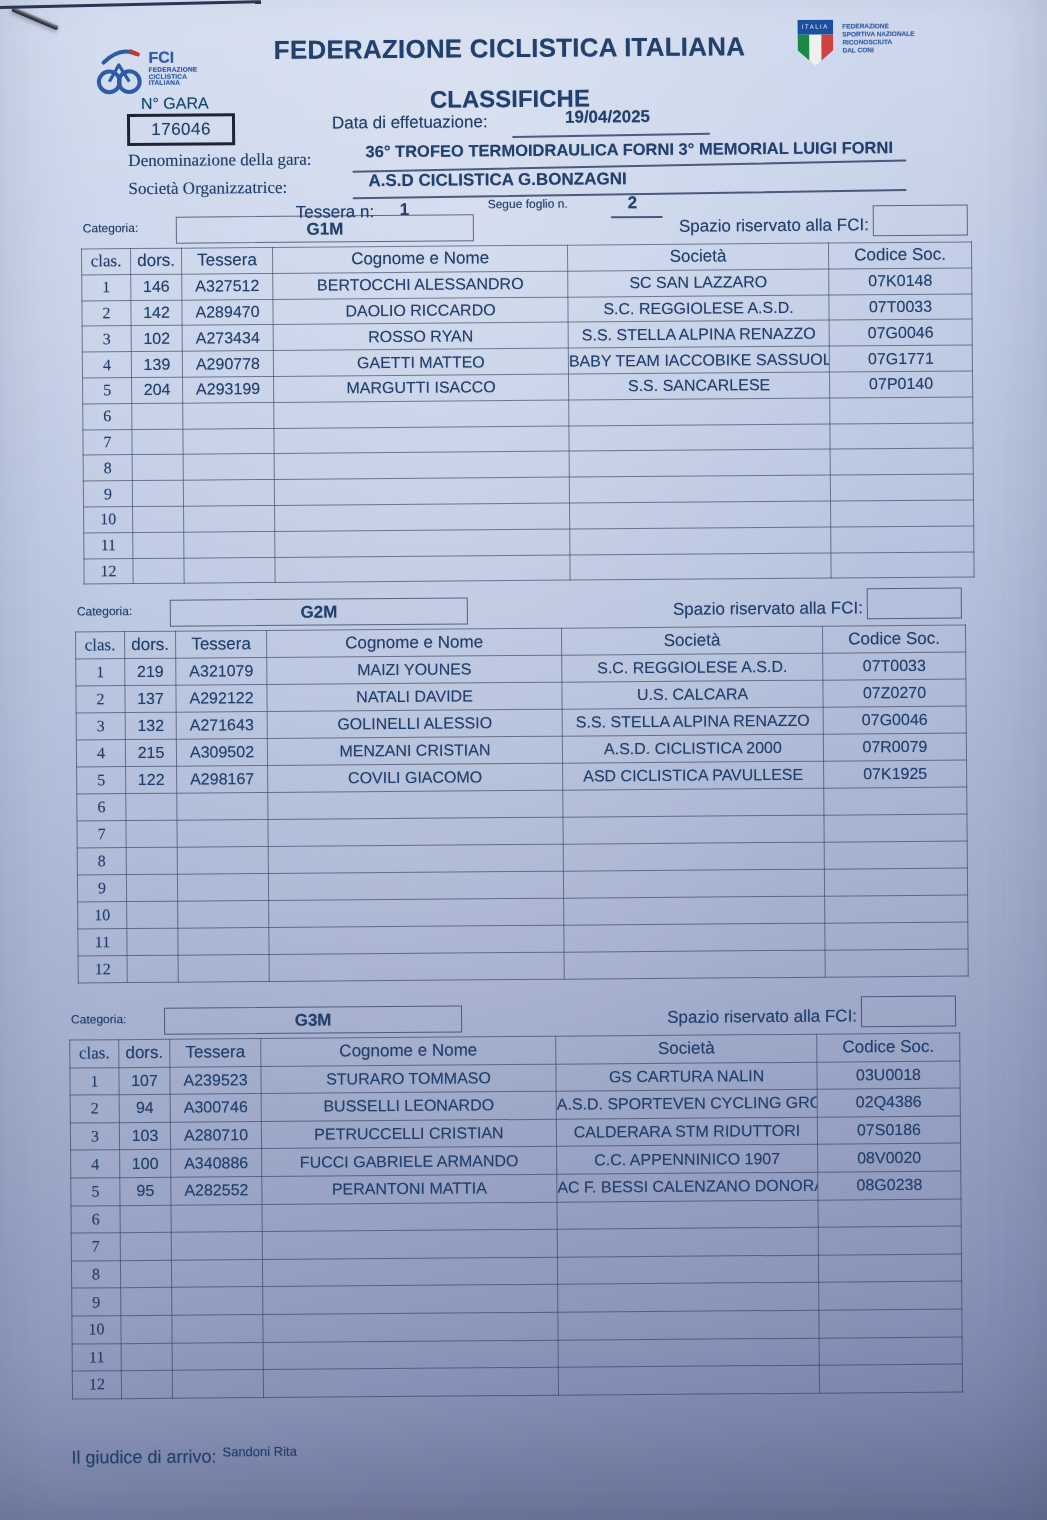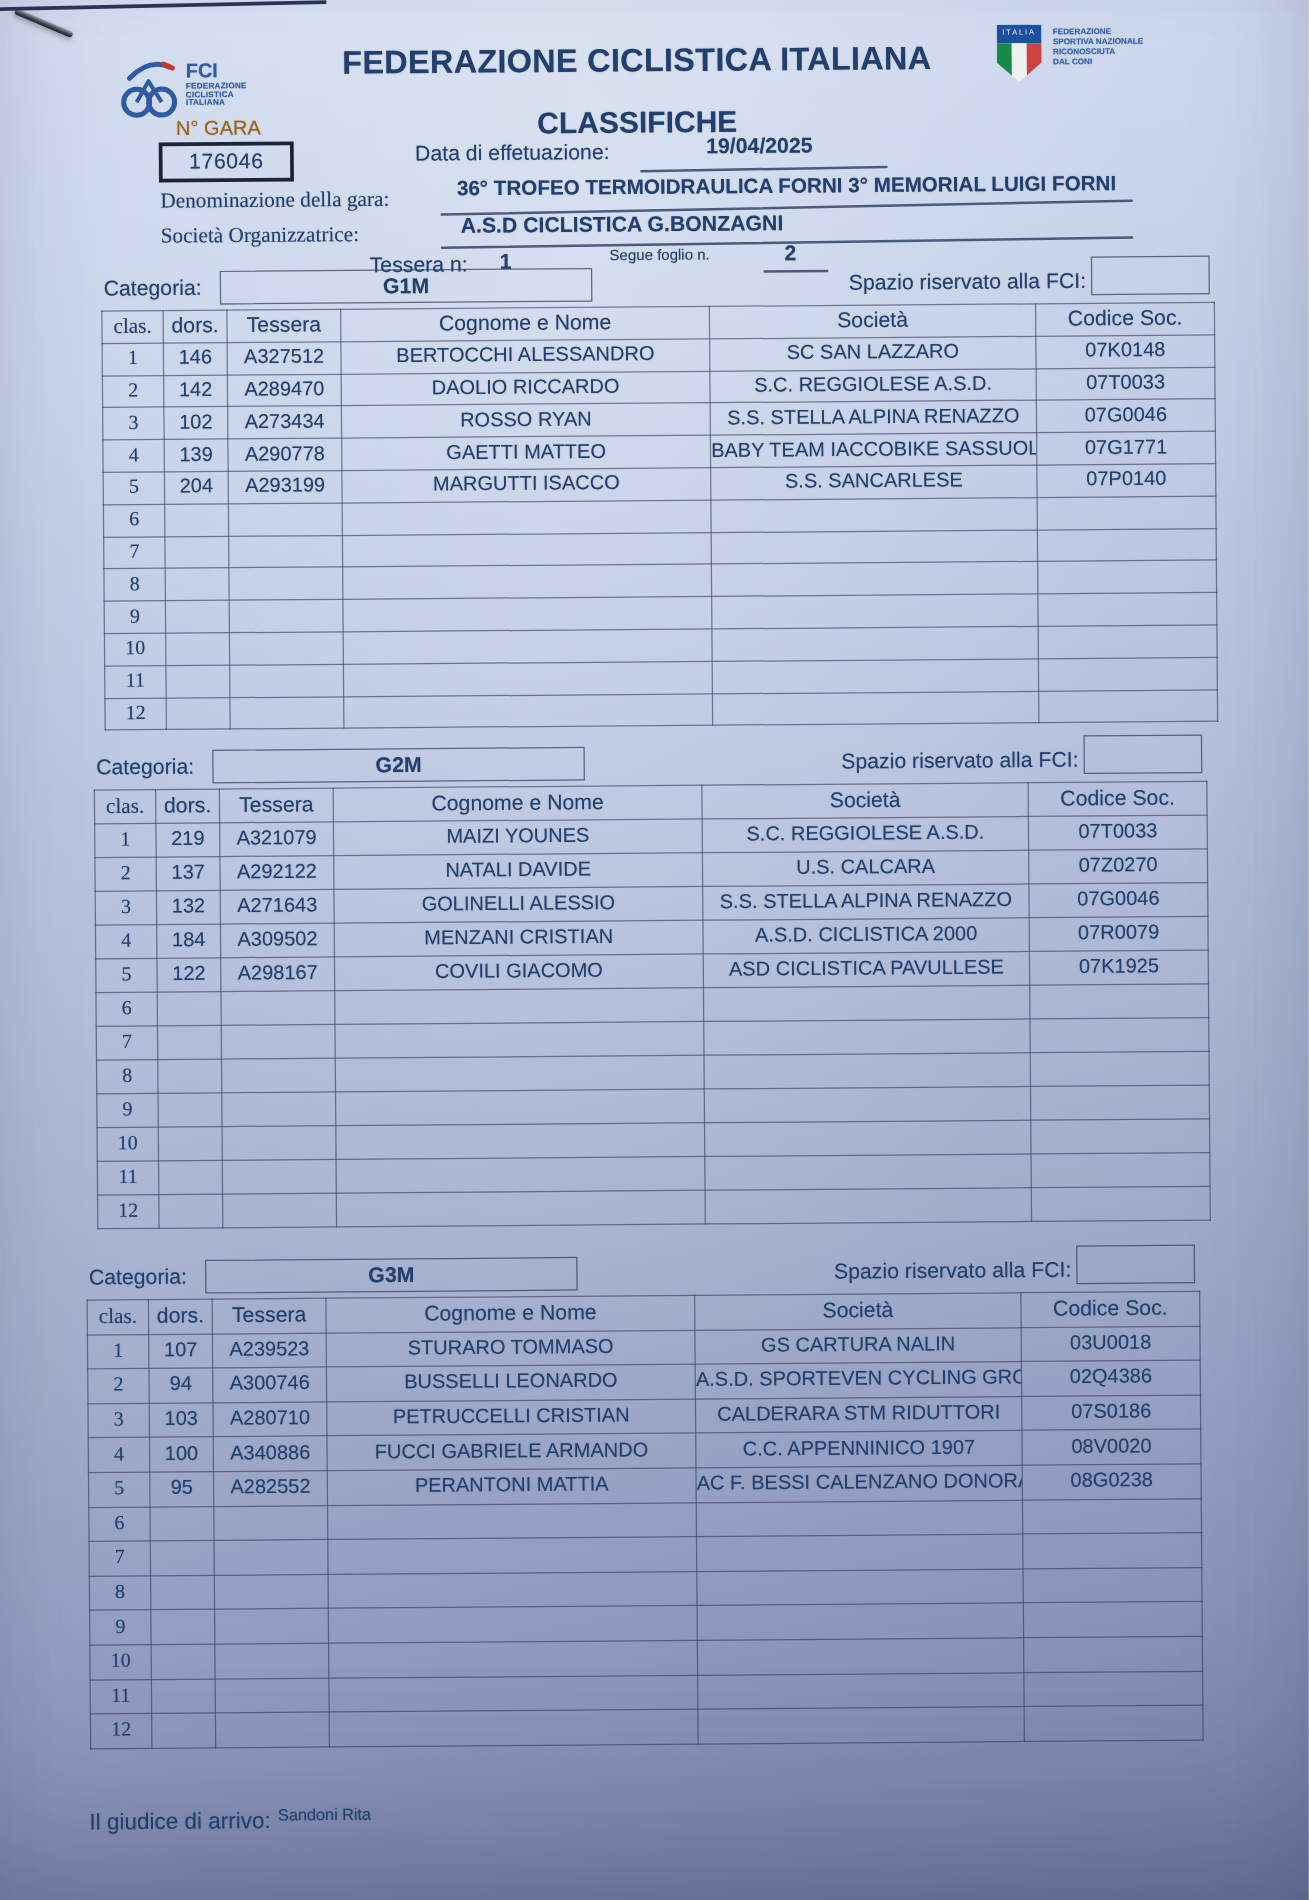--- a/index.html
+++ b/index.html
@@ -16,21 +16,21 @@
     transform:rotate(23deg);background:linear-gradient(180deg,#9ba0ab,#3c3f49 60%,#23252d);
     box-shadow:0 2px 4px rgba(30,35,60,.35);}
   #sheet{position:absolute;inset:0;transform:rotate(-0.45deg);transform-origin:520px 120px;color:#21406e;}
   .txt{position:absolute;white-space:nowrap;text-shadow:0 0 1px rgba(32,56,100,.4);}
   .serif{font-family:"Liberation Serif",serif;}
   
   #fci-logo{position:absolute;left:96px;top:40px;}
   #fci-logo-text{position:absolute;left:149px;top:47px;color:#2d5ba6;line-height:1.05;text-shadow:0 0 1px rgba(45,91,166,.5);}
   #fci-logo-text .abbr{font-size:16px;font-weight:bold;}
   #fci-logo-text .ln{font-size:6.5px;font-weight:bold;letter-spacing:.2px;}
-  #gara-label{left:141px;top:92px;font-size:16px;color:#a16207;}
+  #gara-label{left:141px;top:92px;font-size:16px;color:#0c4a6e;}
   #gara-box{position:absolute;left:127px;top:111px;width:102px;height:26px;border:3px solid #1d2534;
     display:flex;align-items:center;justify-content:center;font-size:17px;letter-spacing:.5px;color:#23406d;
     text-shadow:0 0 1px rgba(32,56,100,.4);}
   #page-title{left:270px;top:33px;width:480px;text-align:center;font-size:26px;font-weight:bold;letter-spacing:.2px;}
   #page-subtitle{left:270px;top:85px;width:480px;text-align:center;font-size:24px;font-weight:bold;}
   #coni-shield{position:absolute;left:798px;top:22px;width:36px;height:46px;
     clip-path:polygon(0 0,100% 0,100% 66%,50% 100%,0 66%);display:flex;flex-direction:column;
     box-shadow:0 0 2px rgba(30,40,70,.4);}
   #coni-shield .top{height:32%;background:#1b4fa0;color:#e8edf5;font-size:6px;letter-spacing:1.5px;
     display:flex;align-items:center;justify-content:center;}
@@ -54,21 +54,21 @@
   #foglio-value{left:399px;top:199px;font-size:17px;font-weight:bold;}
   #segue-label{left:487px;top:197px;font-size:12px;}
   #segue-value{left:627px;top:194px;font-size:17px;font-weight:bold;}
   #segue-underline{left:610px;top:217px;width:52px;height:1.5px;}
   
   .category{position:absolute;width:886px;}
   .cat0{left:80px;top:214px;}
   .cat1{left:71px;top:597px;}
   .cat2{left:62px;top:1005px;}
   .cat-row{position:relative;height:28px;}
-  .categoria-label{left:2px;top:4px;font-size:17px;}
+  .categoria-label{left:2px;top:4px;font-size:12px;}
   .categoria-box{position:absolute;left:95px;top:0;width:296px;height:25px;border:1.5px solid rgba(40,55,90,.7);
     display:flex;align-items:center;justify-content:center;font-size:17px;font-weight:bold;
     text-shadow:0 0 1px rgba(32,56,100,.4);}
   .fci-space-label{left:540px;top:4px;width:248px;text-align:right;font-size:17px;}
   .fci-space-box{position:absolute;left:792px;top:-6px;width:93px;height:29px;border:1.3px solid rgba(40,55,90,.7);}
   table.results{border-collapse:collapse;width:886px;table-layout:fixed;margin-top:3px;}
   table.results th,table.results td{border:1px solid rgba(48,62,96,.62);padding:0;text-align:center;
     vertical-align:middle;white-space:nowrap;overflow:hidden;color:#21406e;
     text-shadow:0 0 1px rgba(32,56,100,.38);font-weight:normal;}
   table.results th{font-size:17px;}
@@ -308,21 +308,21 @@
           <tr>
             <td>3</td>
             <td>132</td>
             <td>A271643</td>
             <td>GOLINELLI ALESSIO</td>
             <td class="sm">S.S. STELLA ALPINA RENAZZO</td>
             <td>07G0046</td>
           </tr>
           <tr>
             <td>4</td>
-            <td>184</td>
+            <td>215</td>
             <td>A309502</td>
             <td>MENZANI CRISTIAN</td>
             <td>A.S.D. CICLISTICA 2000</td>
             <td>07R0079</td>
           </tr>
           <tr>
             <td>5</td>
             <td>122</td>
             <td>A298167</td>
             <td>COVILI GIACOMO</td>

